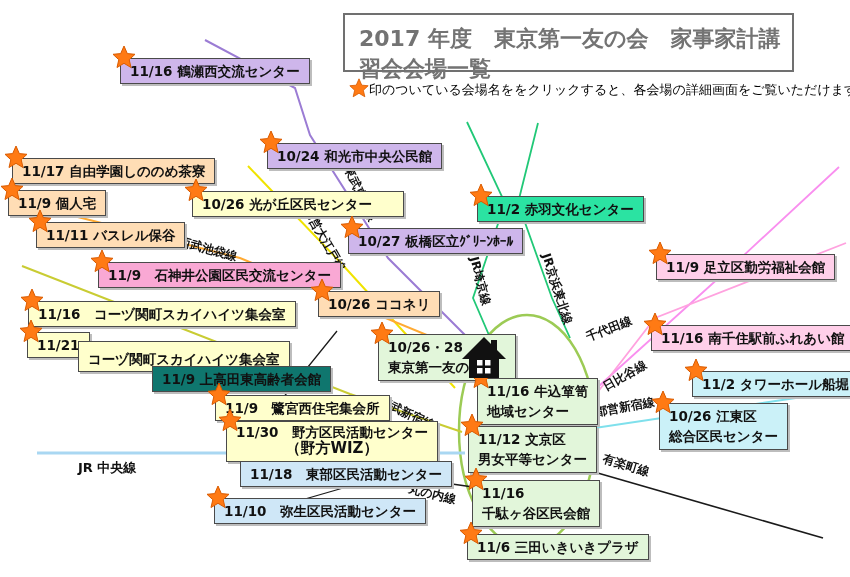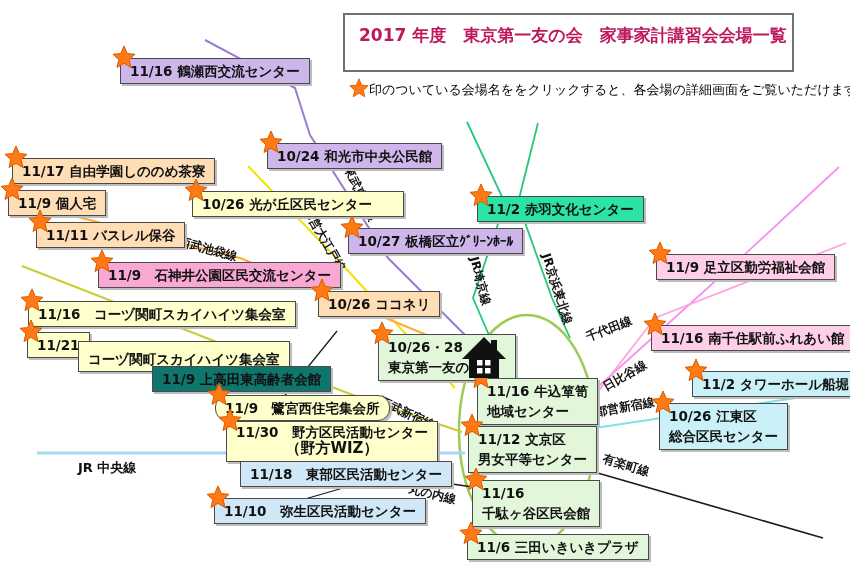--- a/index.html
+++ b/index.html
@@ -8,21 +8,21 @@
   #railmap{position:absolute;left:0;top:0;z-index:1;}
   .venue{position:absolute;z-index:5;border:1px solid #4a4a4a;background:#eee;
          padding:2px 9px;font-weight:bold;font-size:13.5px;color:#111;
          white-space:nowrap;line-height:1.5;box-shadow:2px 2px 0 #bdbdbd;}
   .venue .ln{display:block;}
   .venue .ln2-small{display:block;font-size:15px;line-height:1.1;text-align:center;padding-bottom:2px;}
   .star{position:absolute;left:-9px;top:-14px;width:24px;height:24px;z-index:7;pointer-events:none;}
   .star svg{width:100%;height:100%;display:block;}
   #titlebox{position:absolute;left:343px;top:13px;width:447px;height:55px;z-index:10;
             border:2px solid #707070;background:#fff;}
-  #titlebox .t{display:block;padding:9px 0 0 14px;font-weight:bold;font-size:17px;color:#be185d;}
+  #titlebox .t{display:block;padding:9px 0 0 14px;font-weight:bold;font-size:22px;color:#737373;}
   #legend{position:absolute;left:349px;top:78px;z-index:10;display:flex;align-items:flex-start;}
   #legend .lstar{position:relative;width:20px;height:20px;flex:0 0 20px;}
   #legend .lstar svg{width:20px;height:20px;display:block;}
   #legend .ltext{font-size:13px;color:#000;margin-top:3px;white-space:nowrap;}
   #house{position:absolute;left:462px;top:337px;width:44px;height:42px;z-index:6;}
   .rail-label{font-weight:bold;font-size:12px;fill:#111;}
   .rail-label-big{font-weight:bold;font-size:13px;fill:#111;}
 </style>
 </head>
 <body>
@@ -267,21 +267,21 @@
   </div>
 
   <div class="venue" style="left: 78px; top: 341px; padding-top: 7px; background: rgb(255, 255, 204);">
     <span class="ln">コーヅ関町スカイハイツ集会室</span>
   </div>
 
   <div class="venue" style="left: 152px; top: 366px; background: #0f766e;">
     <span class="ln">11/9 上高田東高齢者会館</span>
   </div>
 
-  <div class="venue" style="left: 215px; top: 395px; background: rgb(255, 255, 204); border-radius: 12px;">
+  <div class="venue" style="left: 215px; top: 395px; background: rgb(255, 255, 204);">
     <span class="star star-glyph">
         <svg viewBox="0 0 24 24">
           <polygon points="12,1 15.3,8.6 23,9.3 17.2,14.7 19,22.5 12,18.3 5,22.5 6.8,14.7 1,9.3 8.7,8.6" fill="#FF7A14" stroke="#D95B00" stroke-width="1"></polygon>
         </svg>
       </span>
     <span class="ln">11/9　鷺宮西住宅集会所</span>
   </div>
 
   <div class="venue" style="left: 226px; top: 421px; background: rgb(255, 255, 204);">
     <span class="star star-glyph">

